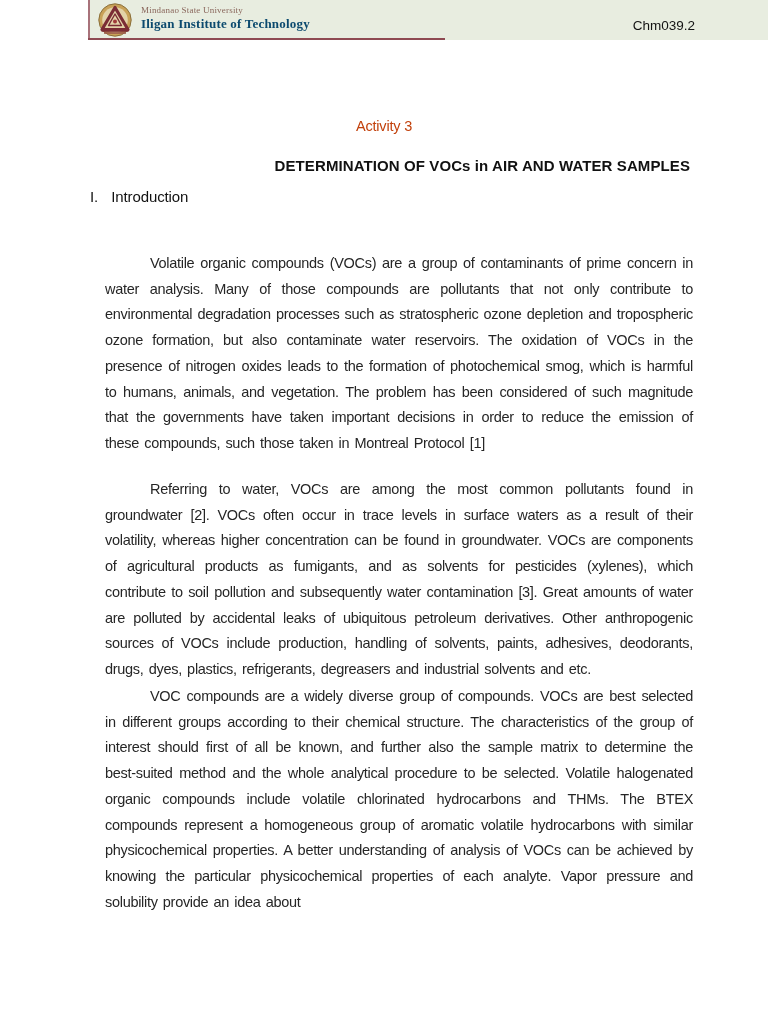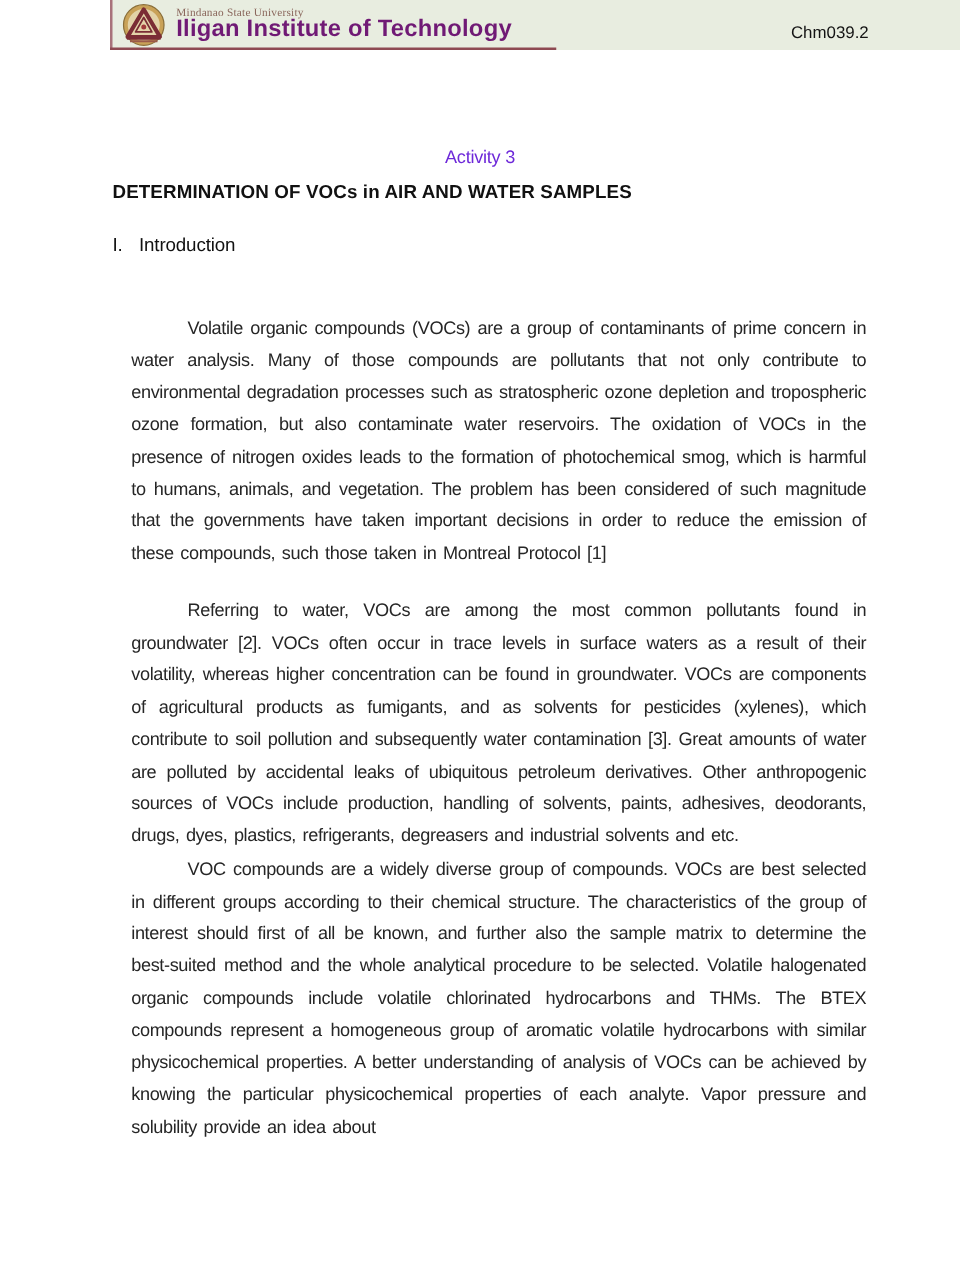--- a/index.html
+++ b/index.html
@@ -23,45 +23,45 @@
   .seal {
     position: absolute; left: 8px; top: 3px; width: 34px; height: 34px;
   }
   .inst-block { position: absolute; left: 51px; top: 5px; white-space: nowrap; }
   .uni-name {
     font-family: Liberation Serif, serif;
     font-size: 9px; color: #8a675c; letter-spacing: 0.2px;
     line-height: 11px;
   }
   .iit-name {
-    font-family: Liberation Sans, sans-serif;
-    font-weight: bold; font-size: 19px; color: #701a75;
+    font-family: Liberation Serif, serif;
+    font-weight: bold; font-size: 13px; color: #0c4a6e;
     letter-spacing: 0.2px; line-height: 16px;
   }
   .course-code {
     position: absolute; right: 75px; top: 2px;
     font-size: 13.5px; color: #131313; white-space: nowrap; margin-top: 16px;
   }
   .course-title {
     position: absolute; right: 75px; top: 18px;
     font-size: 14px; letter-spacing: -0.2px; color: #131313; white-space: nowrap;
   }
   .letterhead-rule {
     position: absolute; left: 88px; top: 38px; width: 357px; height: 2px;
     background: #8e4a52;
   }
 
   
   .activity-label {
     position: absolute; left: 90px; top: 118px; width: 588px;
-    text-align: center; font-size: 14.5px; letter-spacing: -0.2px; color: #6d28d9;
+    text-align: center; font-size: 14.5px; letter-spacing: -0.2px; color: #c2410c;
   }
   .doc-title {
-    position: absolute; left: 90px; top: 145px; width: 588px; margin: 0;
-    text-align: left; font-size: 15px; font-weight: bold;
+    position: absolute; left: 90px; top: 145px; width: 588px; margin: 12px;
+    text-align: right; font-size: 15px; font-weight: bold;
     letter-spacing: 0.1px; color: #111111;
   }
   .section-heading {
     position: absolute; left: 90px; top: 188px; margin: 0;
     font-size: 15px; font-weight: normal; color: #111111; letter-spacing: -0.1px;
   }
   .sec-num { margin-right: 13px; }
 
   .body-par {
     position: absolute; left: 90px; width: 588px; margin: 15px;

